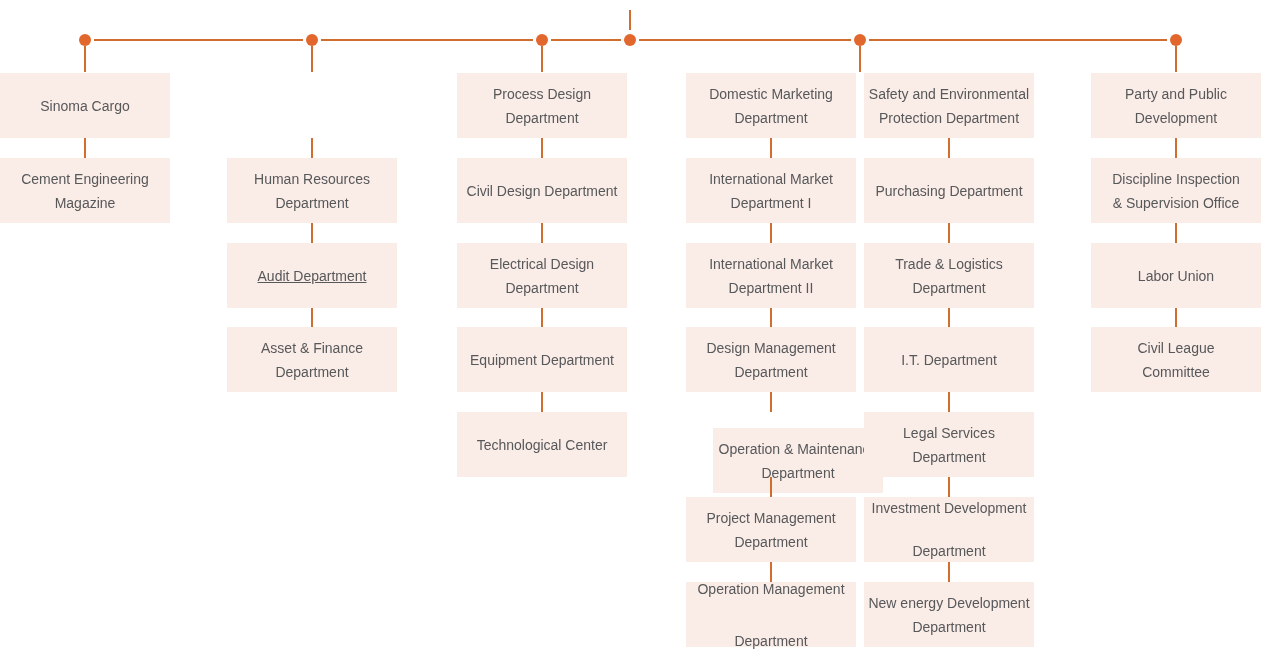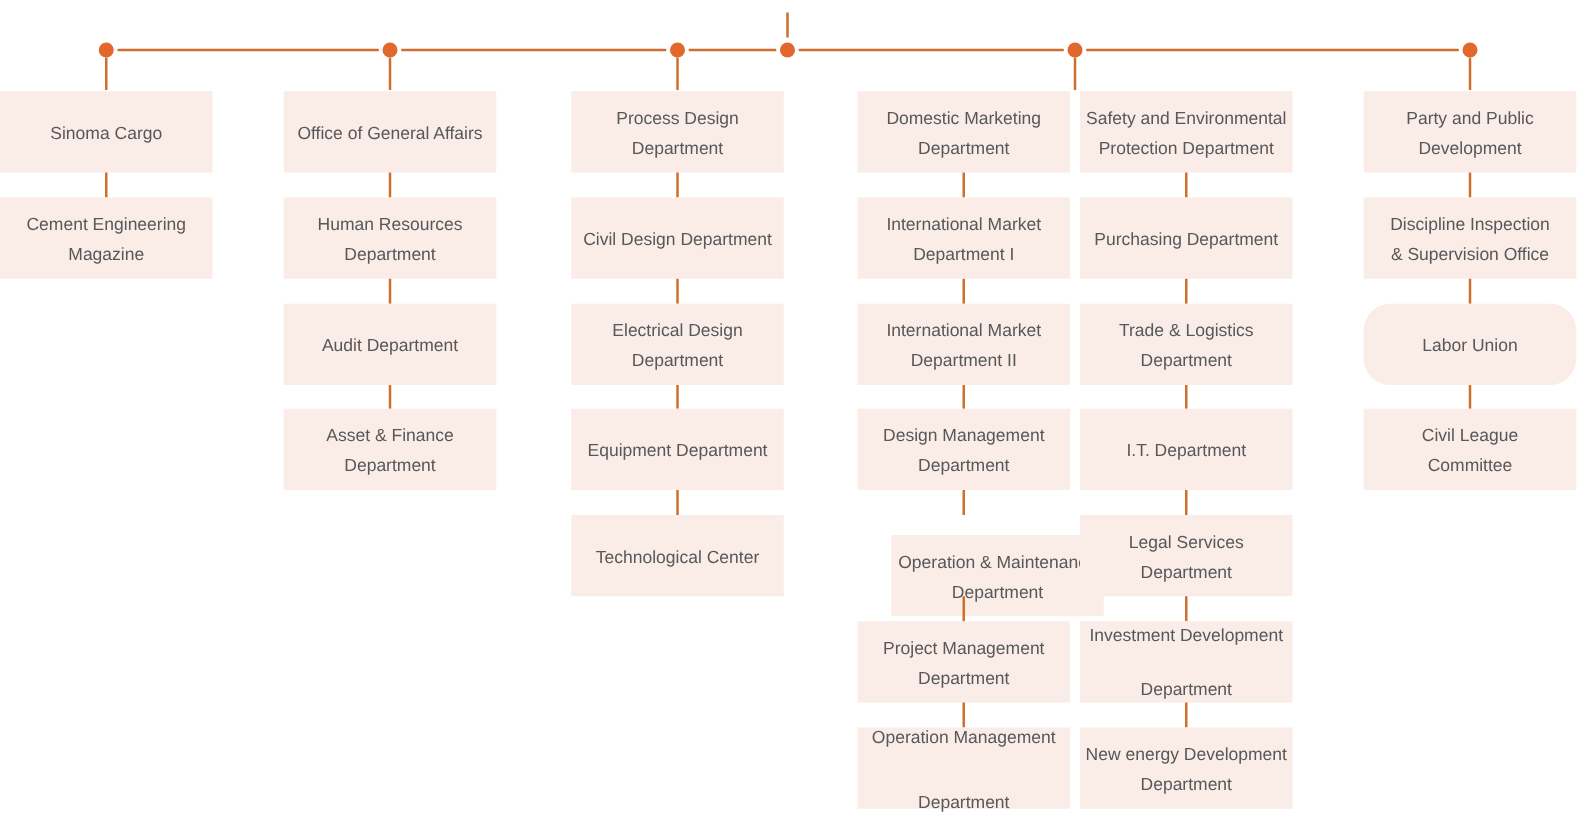--- a/index.html
+++ b/index.html
@@ -37,30 +37,27 @@
     <div class="vline" style="left: 859px; top: 46px; height: 26px;"></div>
     <div class="vline" style="left: 1175px; top: 46px; height: 26px;"></div>
     <div class="node" style="left: 0px; top: 73px;">
       <span class="line">Sinoma Cargo</span>
     </div>
     <div class="vline" style="left: 84px; top: 138px; height: 20px;"></div>
     <div class="node" style="left: 0px; top: 158px;">
       <span class="line">Cement Engineering</span>
       <span class="line">Magazine</span>
     </div>
-    <div class="node" style="left: 227px; top: 73px;">
-      <span class="line">Office of General Affairs</span>
-    </div>
     <div class="vline" style="left: 311px; top: 138px; height: 20px;"></div>
     <div class="node" style="left: 227px; top: 158px;">
       <span class="line">Human Resources</span>
       <span class="line">Department</span>
     </div>
     <div class="vline" style="left: 311px; top: 223px; height: 20px;"></div>
-    <div class="node" style="left: 227px; top: 243px;">
+    <div class="node" style="left: 227px; top: 243px; text-decoration: underline;">
       <span class="line">Audit Department</span>
     </div>
     <div class="vline" style="left: 311px; top: 308px; height: 19px;"></div>
     <div class="node" style="left: 227px; top: 327px;">
       <span class="line">Asset &amp; Finance</span>
       <span class="line">Department</span>
     </div>
     <div class="node" style="left: 457px; top: 73px;">
       <span class="line">Process Design</span>
       <span class="line">Department</span>
@@ -151,21 +148,21 @@
     <div class="node" style="left: 1091px; top: 73px;">
       <span class="line">Party and Public</span>
       <span class="line">Development</span>
     </div>
     <div class="vline" style="left: 1175px; top: 138px; height: 20px;"></div>
     <div class="node" style="left: 1091px; top: 158px;">
       <span class="line">Discipline Inspection</span>
       <span class="line">&amp; Supervision Office</span>
     </div>
     <div class="vline" style="left: 1175px; top: 223px; height: 20px;"></div>
-    <div class="node" style="left: 1091px; top: 243px; border-radius: 21px;">
+    <div class="node" style="left: 1091px; top: 243px;">
       <span class="line">Labor Union</span>
     </div>
     <div class="vline" style="left: 1175px; top: 308px; height: 19px;"></div>
     <div class="node" style="left: 1091px; top: 327px;">
       <span class="line">Civil League</span>
       <span class="line">Committee</span>
     </div>
   </div>
 
 </body></html>

